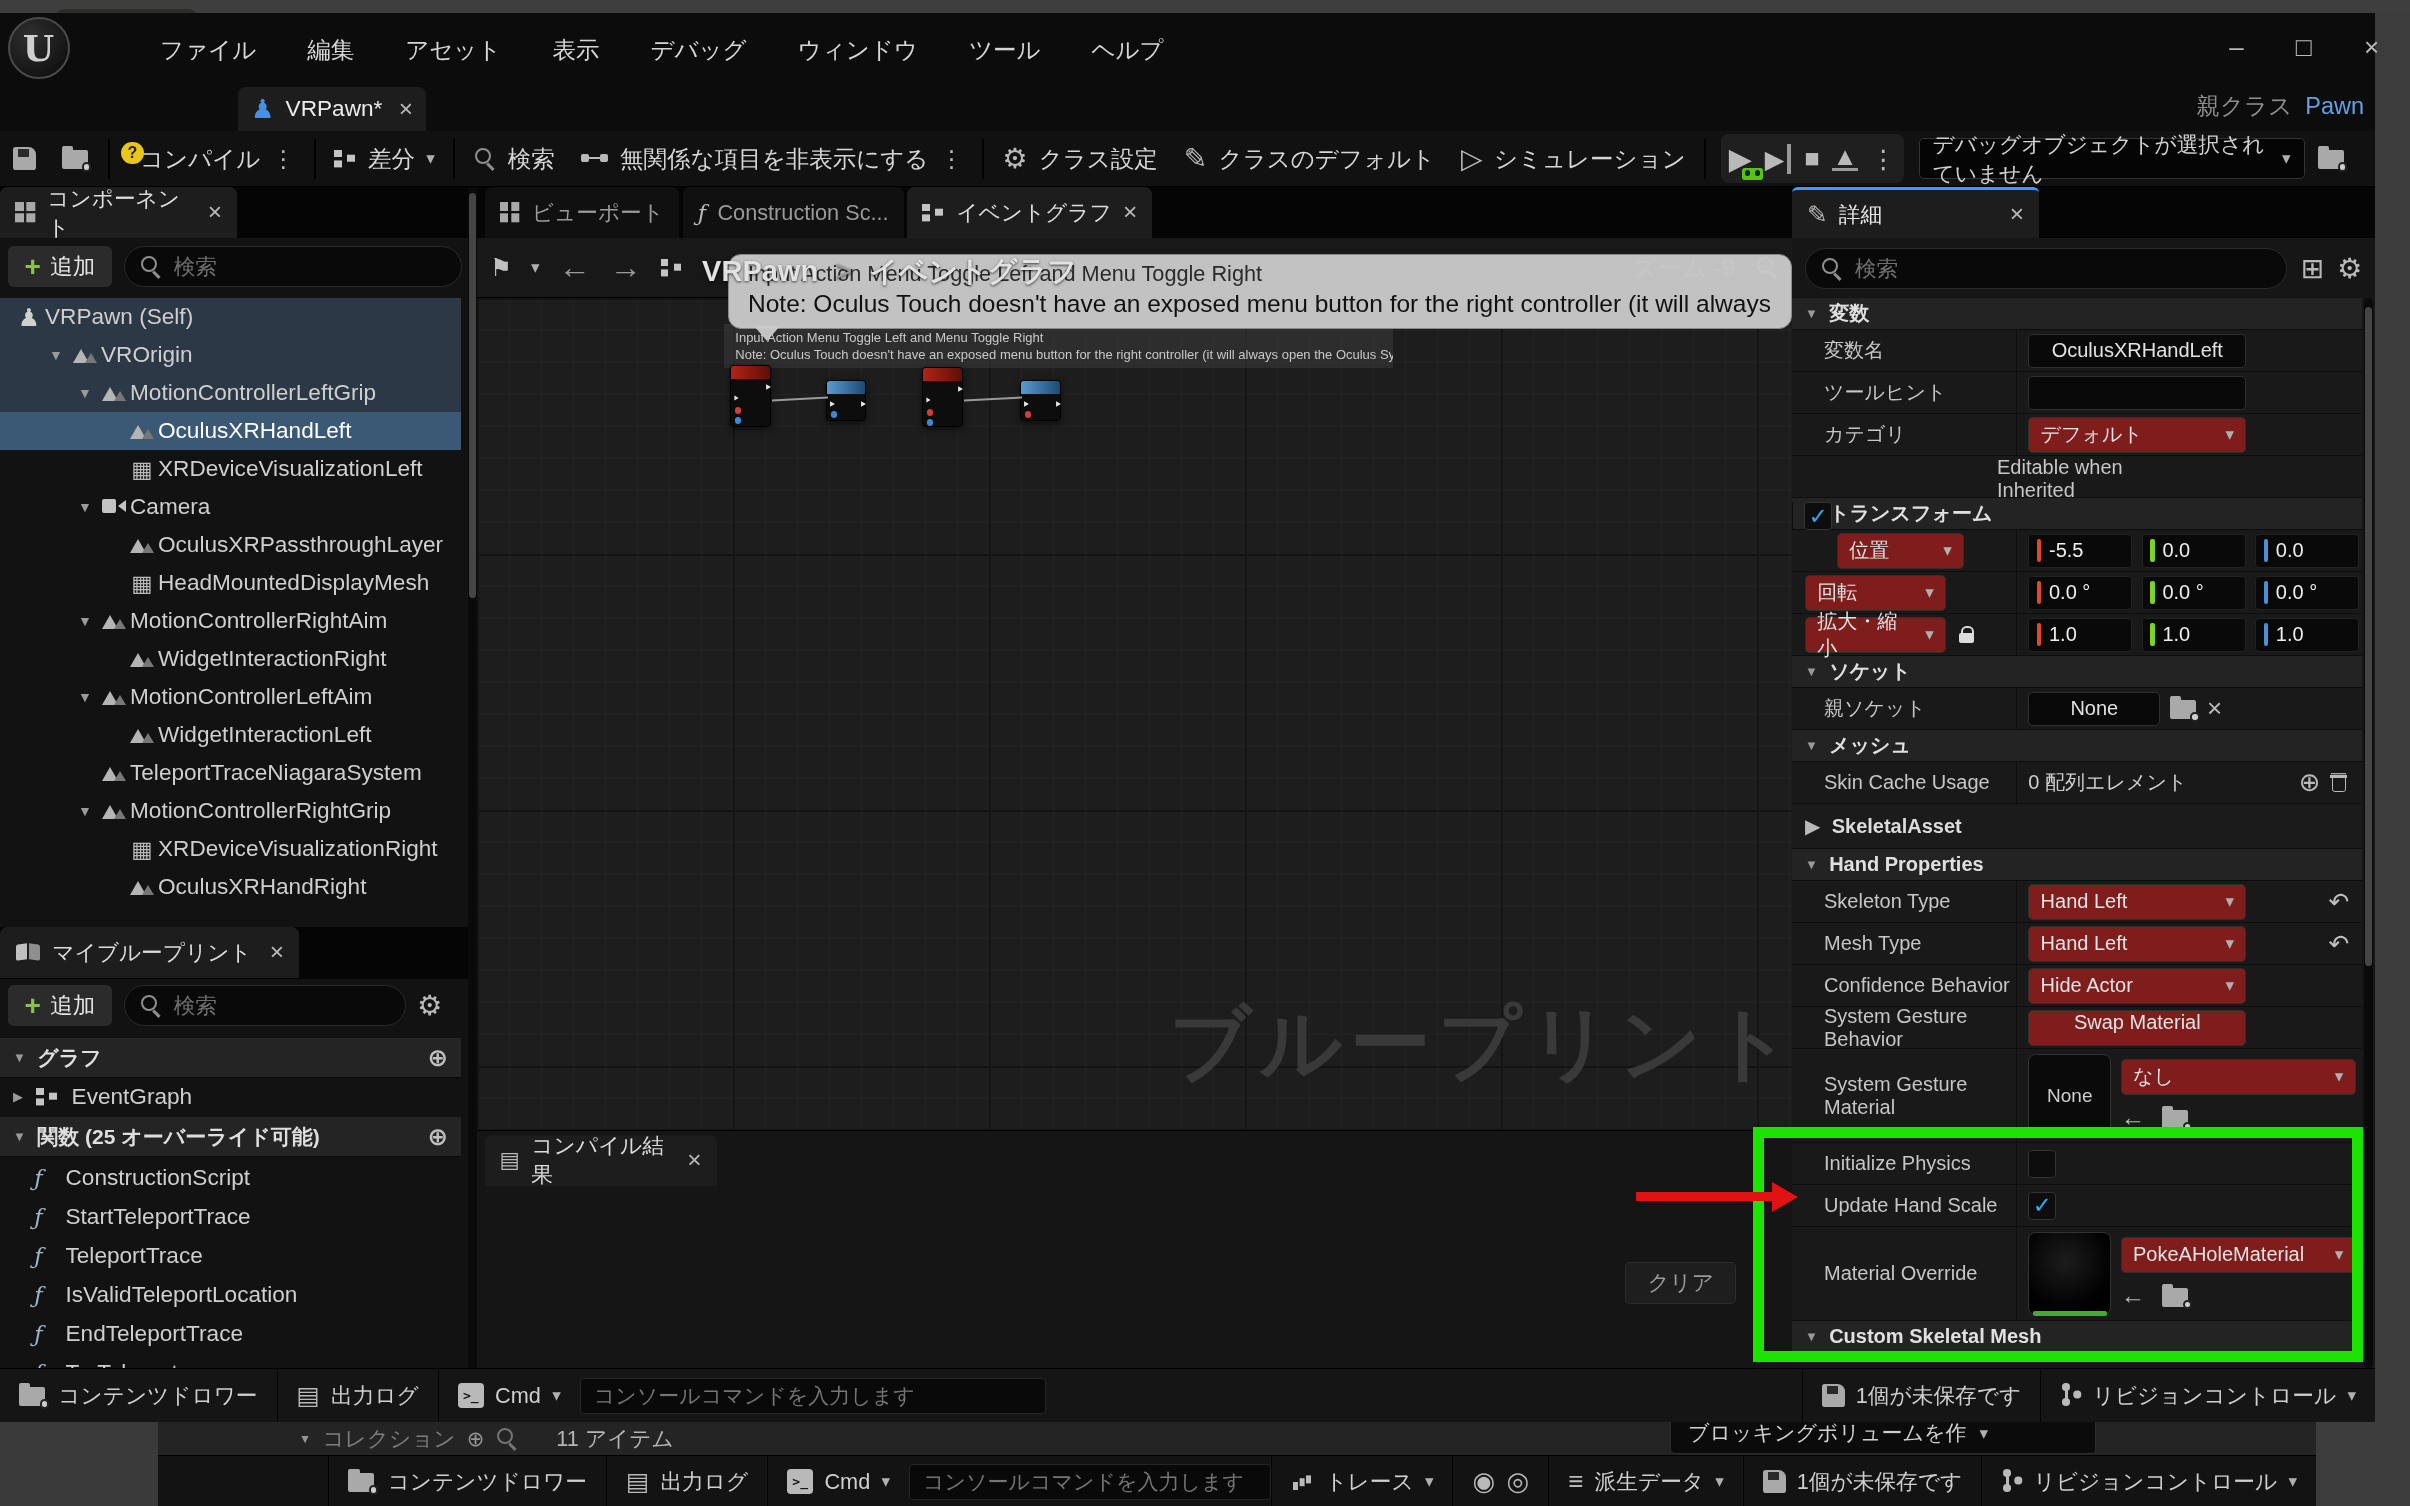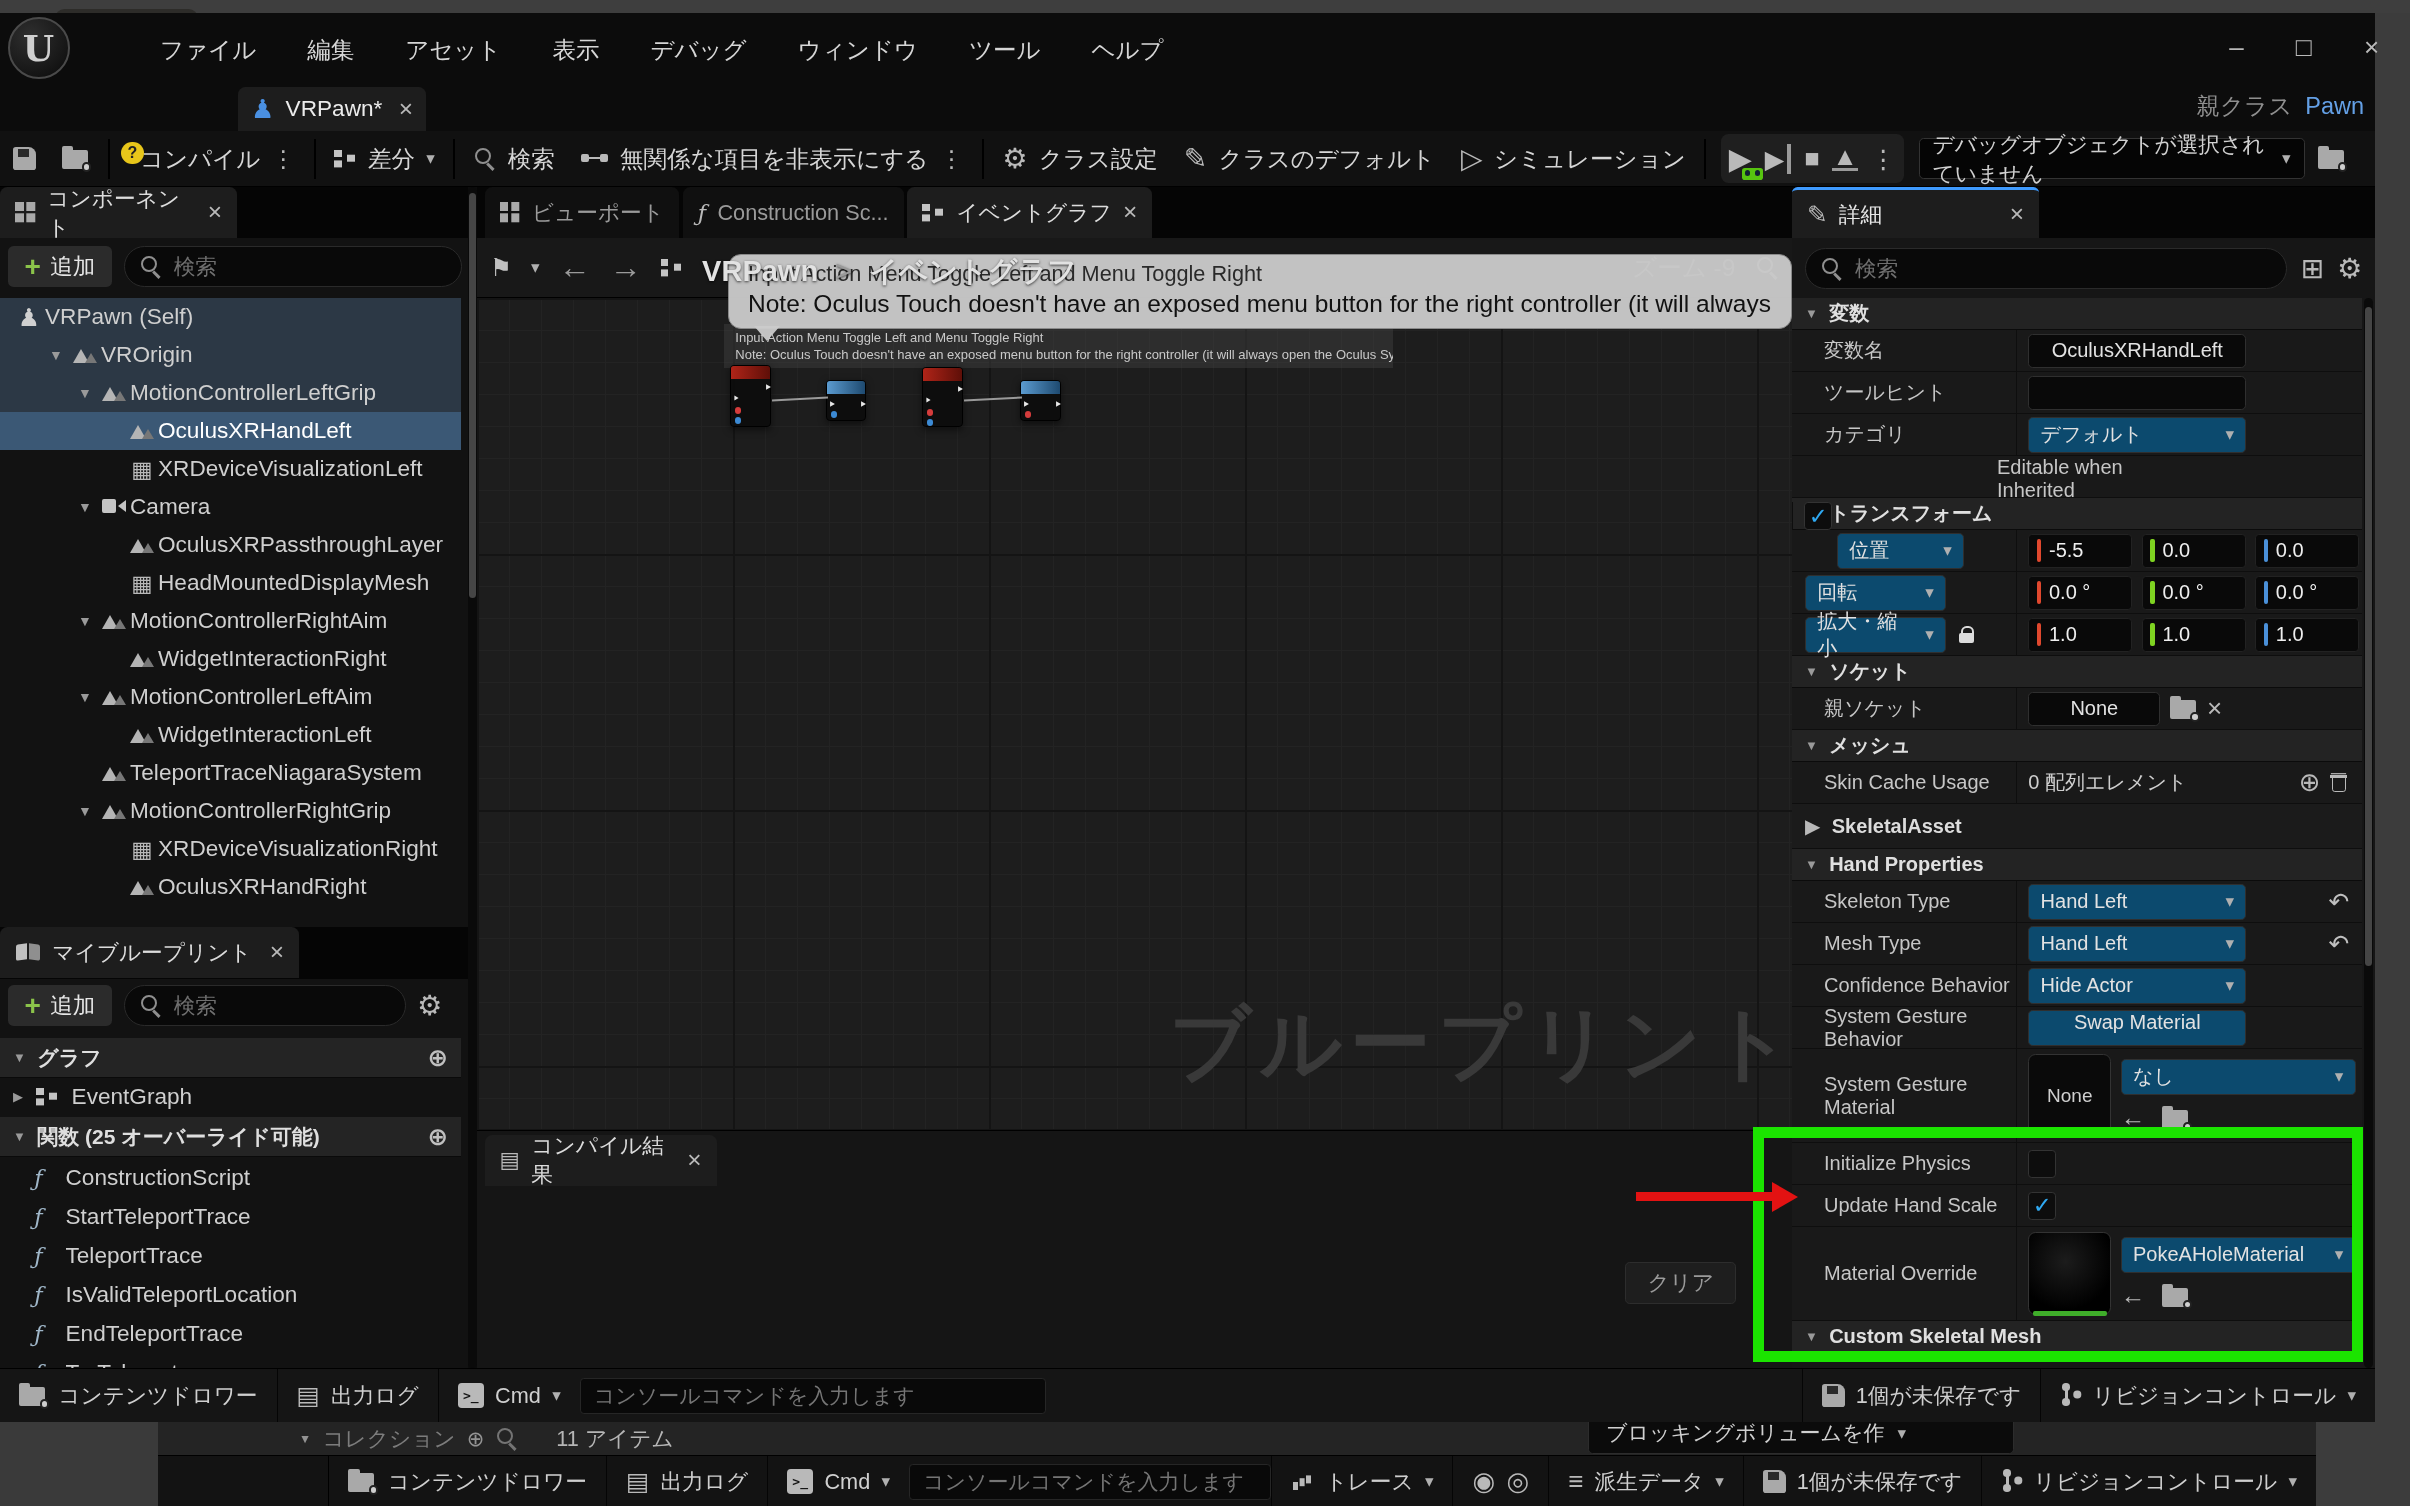--- a/index.html
+++ b/index.html
@@ -148,21 +148,21 @@
   .dtab{position:absolute;left:0;top:0;width:247px;height:51px;background:#1d1d1d;border-top:3.8px solid #3f9bff;border-radius:5.6px 5.6px 0 0;display:flex;align-items:center;gap:11.3px;padding:0 15px;font-size:21.7px;color:#e6e6e6;}
   .dsearchrow{position:absolute;left:0;top:51px;width:583px;height:60px;display:flex;align-items:center;gap:13px;padding:0 13px;}
   .dbody{position:absolute;left:0;top:111px;width:570px;height:1070px;overflow:hidden;}
   .dhdr{height:32px;background:#232323;display:flex;align-items:center;gap:11.3px;padding-left:13px;font-size:20px;font-weight:bold;color:#e0e0e0;border-bottom:0.9px solid #0b0b0b;}
   .dhdr .tri,.trow .tri{font-size:13px;color:#9a9a9a;}
   .dsub{height:45px;background:#1b1b1b;display:flex;align-items:center;gap:11.3px;padding-left:13px;font-size:20px;font-weight:bold;color:#dcdcdc;border-bottom:0.9px solid #0e0e0e;}
   .dprop{display:flex;align-items:center;background:#191919;border-bottom:0.9px solid #0e0e0e;position:relative;}
   .dlabel{width:224px;flex:none;padding-left:32px;font-size:20px;color:#c6c6c6;}
   .dvalue{flex:1;display:flex;align-items:center;gap:9.4px;padding-left:11.3px;border-left:0.9px solid #0e0e0e;align-self:stretch;}
   .inbox{height:34px;background:#090909;border:0.9px solid #2f2f2f;border-radius:4.7px;color:#e2e2e2;font-size:20px;display:flex;align-items:center;justify-content:center;padding:0 9.4px;}
-  .ddbox{height:36px;background:#0c4a6e;border:0.9px solid #2f2f2f;border-radius:4.7px;color:#e2e2e2;font-size:20px;display:flex;align-items:center;padding:0 11.3px;gap:15px;}
+  .ddbox{height:36px;background:#7f1d1d;border:0.9px solid #2f2f2f;border-radius:4.7px;color:#e2e2e2;font-size:20px;display:flex;align-items:center;padding:0 11.3px;gap:15px;}
   .ddbox .chev{margin-left:auto;}
   .vecbox{width:104px;height:34px;background:#090909;border:0.9px solid #222;border-radius:3.8px;display:flex;align-items:center;gap:7.5px;padding:0 7.5px;font-size:20px;color:#efefef;position:relative;}
   .vecbar{width:4.7px;height:22.6px;border-radius:1.9px;flex:none;}
   .cbox{width:28px;height:28px;background:#0d0d0d;border:0.9px solid #333;border-radius:3.8px;display:flex;align-items:center;justify-content:center;font-size:22.6px;font-weight:bold;color:#2fa9f2;}
   .resetic{position:absolute;right:13px;font-size:24.5px;color:#c0c0c0;}
   .thumb{width:83px;height:83px;background:#0a0a0a;border:0.9px solid #333;border-radius:7.5px;display:flex;align-items:center;justify-content:center;font-size:19px;color:#cfcfcf;position:relative;flex:none;}
   .thumb.sphere{background:radial-gradient(circle at 45% 35%,#1c1c1c,#000 70%);}
   .thumb.sphere::after{content:"";position:absolute;left:3.8px;right:3.8px;bottom:-1.9px;height:4.7px;background:#3fae2a;border-radius:1.9px;}
   .assetcol{display:flex;flex-direction:column;gap:9.4px;}
   .assetops{display:flex;gap:17px;align-items:center;font-size:24.5px;color:#c0c0c0;}
@@ -175,21 +175,21 @@
   
   .statusbar{left:0;top:1368px;width:2375px;height:54px;background:#151515;border-top:1.9px solid #000;display:flex;align-items:center;z-index:5;}
   .sbitem{display:flex;align-items:center;gap:11.3px;padding:0 19px;height:100%;font-size:21.7px;color:#cfcfcf;border-right:1.9px solid #050505;white-space:nowrap;}
   .sbitem.noborder{border-right:none;}
   .consolein{width:466px;height:36px;background:#090909;border:0.9px solid #262626;border-radius:3.8px;color:#6f6f6f;font-size:21px;padding:0 13px;font-family:"Liberation Sans","DejaVu Sans",sans-serif;}
   .behind{left:0;top:1422px;width:2411px;height:85px;background:#242424;}
   .behind .leftblock{position:absolute;left:0;top:0;width:158px;height:85px;background:#3a3a3a;}
   .behind .grayright{position:absolute;left:2316px;top:0;width:94px;height:85px;background:#3c3c3c;}
   .lvlrow{position:absolute;left:158px;top:0;width:2158px;height:33px;display:flex;align-items:center;gap:38px;color:#9a9a9a;font-size:21.7px;padding-left:141px;}
   .lvlbar{position:absolute;left:158px;top:33px;width:2158px;height:52px;background:#131313;border-top:1.9px solid #000;display:flex;align-items:center;}
-  .blockingbtn{position:absolute;left:1430px;top:-9.4px;width:426px;height:41px;background:#0b0b0b;border:0.9px solid #2c2c2c;border-radius:4.7px;display:flex;align-items:center;gap:13px;padding:0 17px;font-size:21px;color:#d0d0d0;z-index:1;}
+  .blockingbtn{position:absolute;left:1512px;top:-9.4px;width:426px;height:41px;background:#0b0b0b;border:0.9px solid #2c2c2c;border-radius:4.7px;display:flex;align-items:center;gap:13px;padding:0 17px;font-size:21px;color:#d0d0d0;z-index:1;}
 </style>
 </head>
 <body>
 
 <div class="screen">
 
   <div class="abs topstrip"></div>
   <div class="abs bgtab">
     <span class="folder-big"></span>
   </div>

